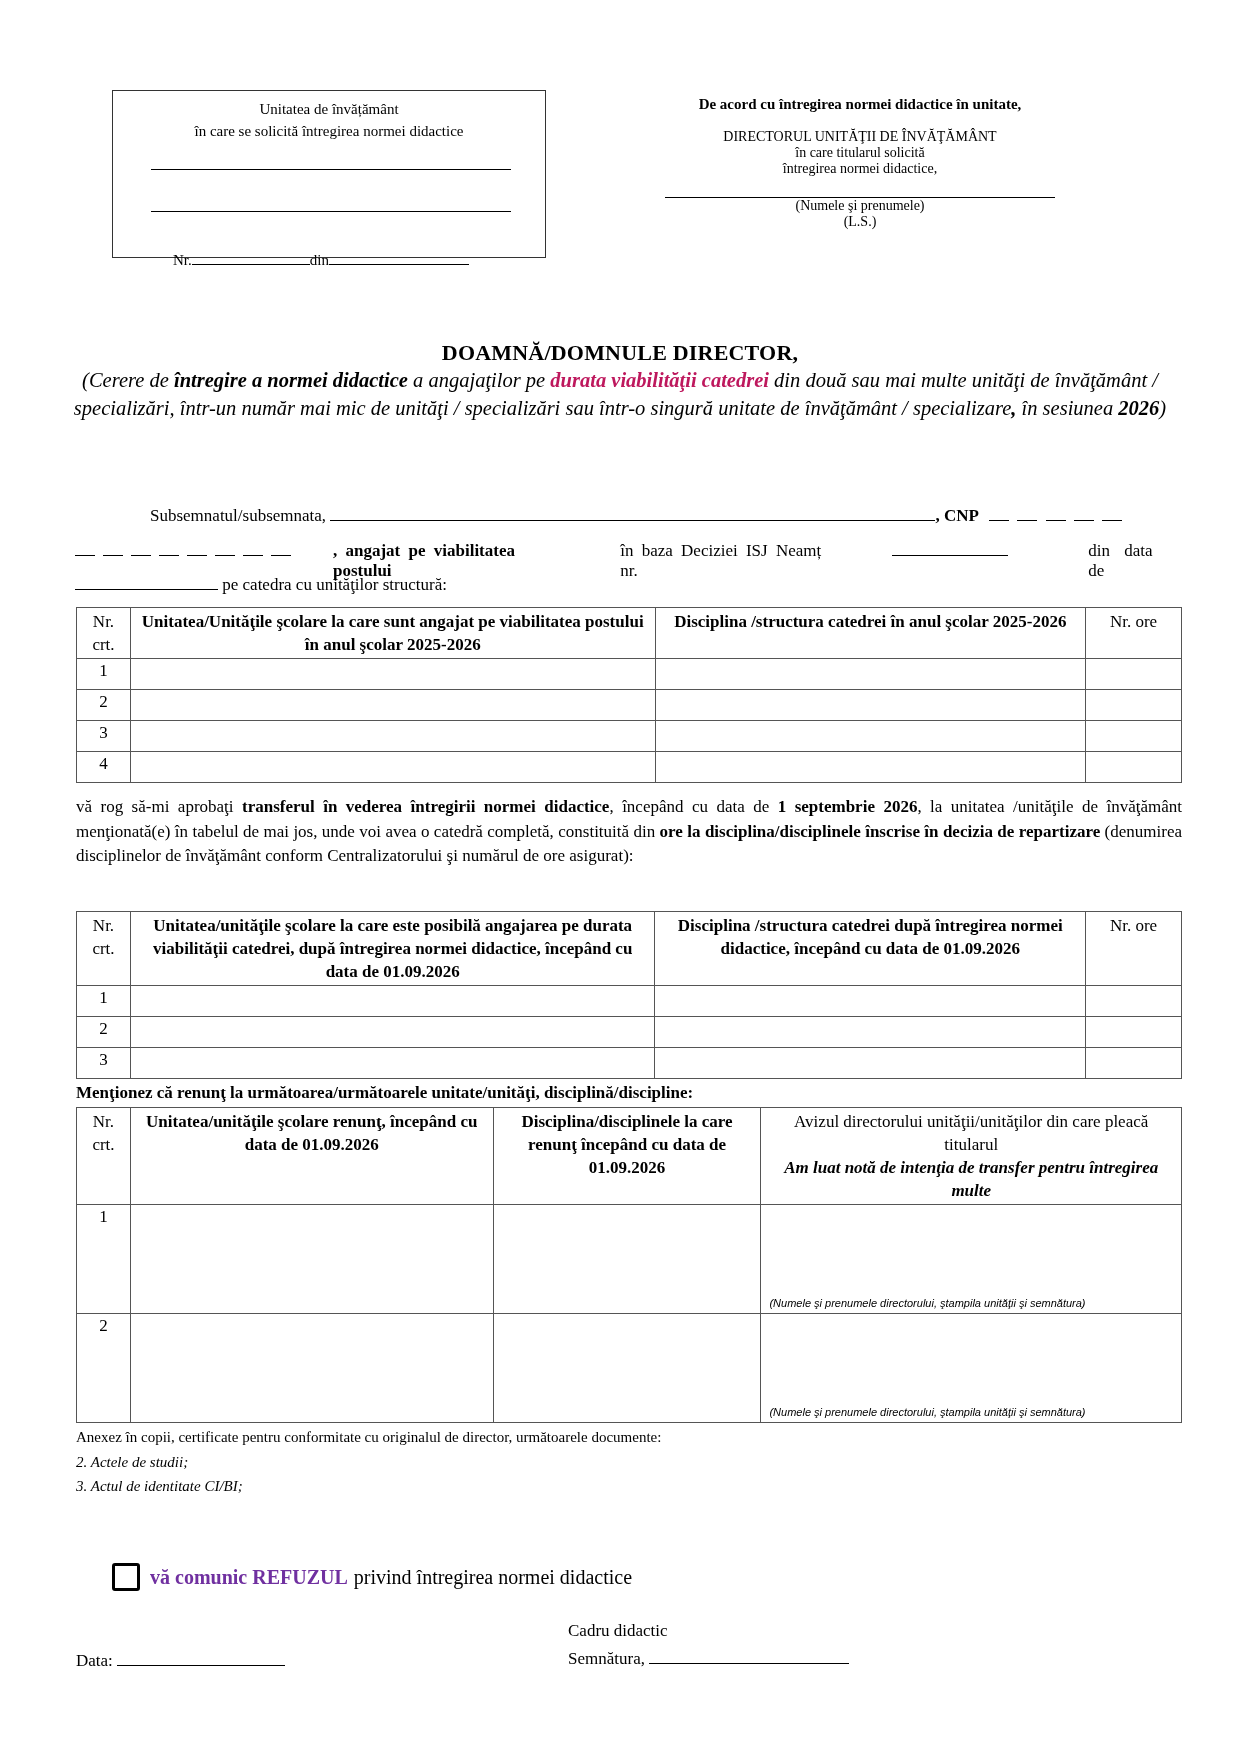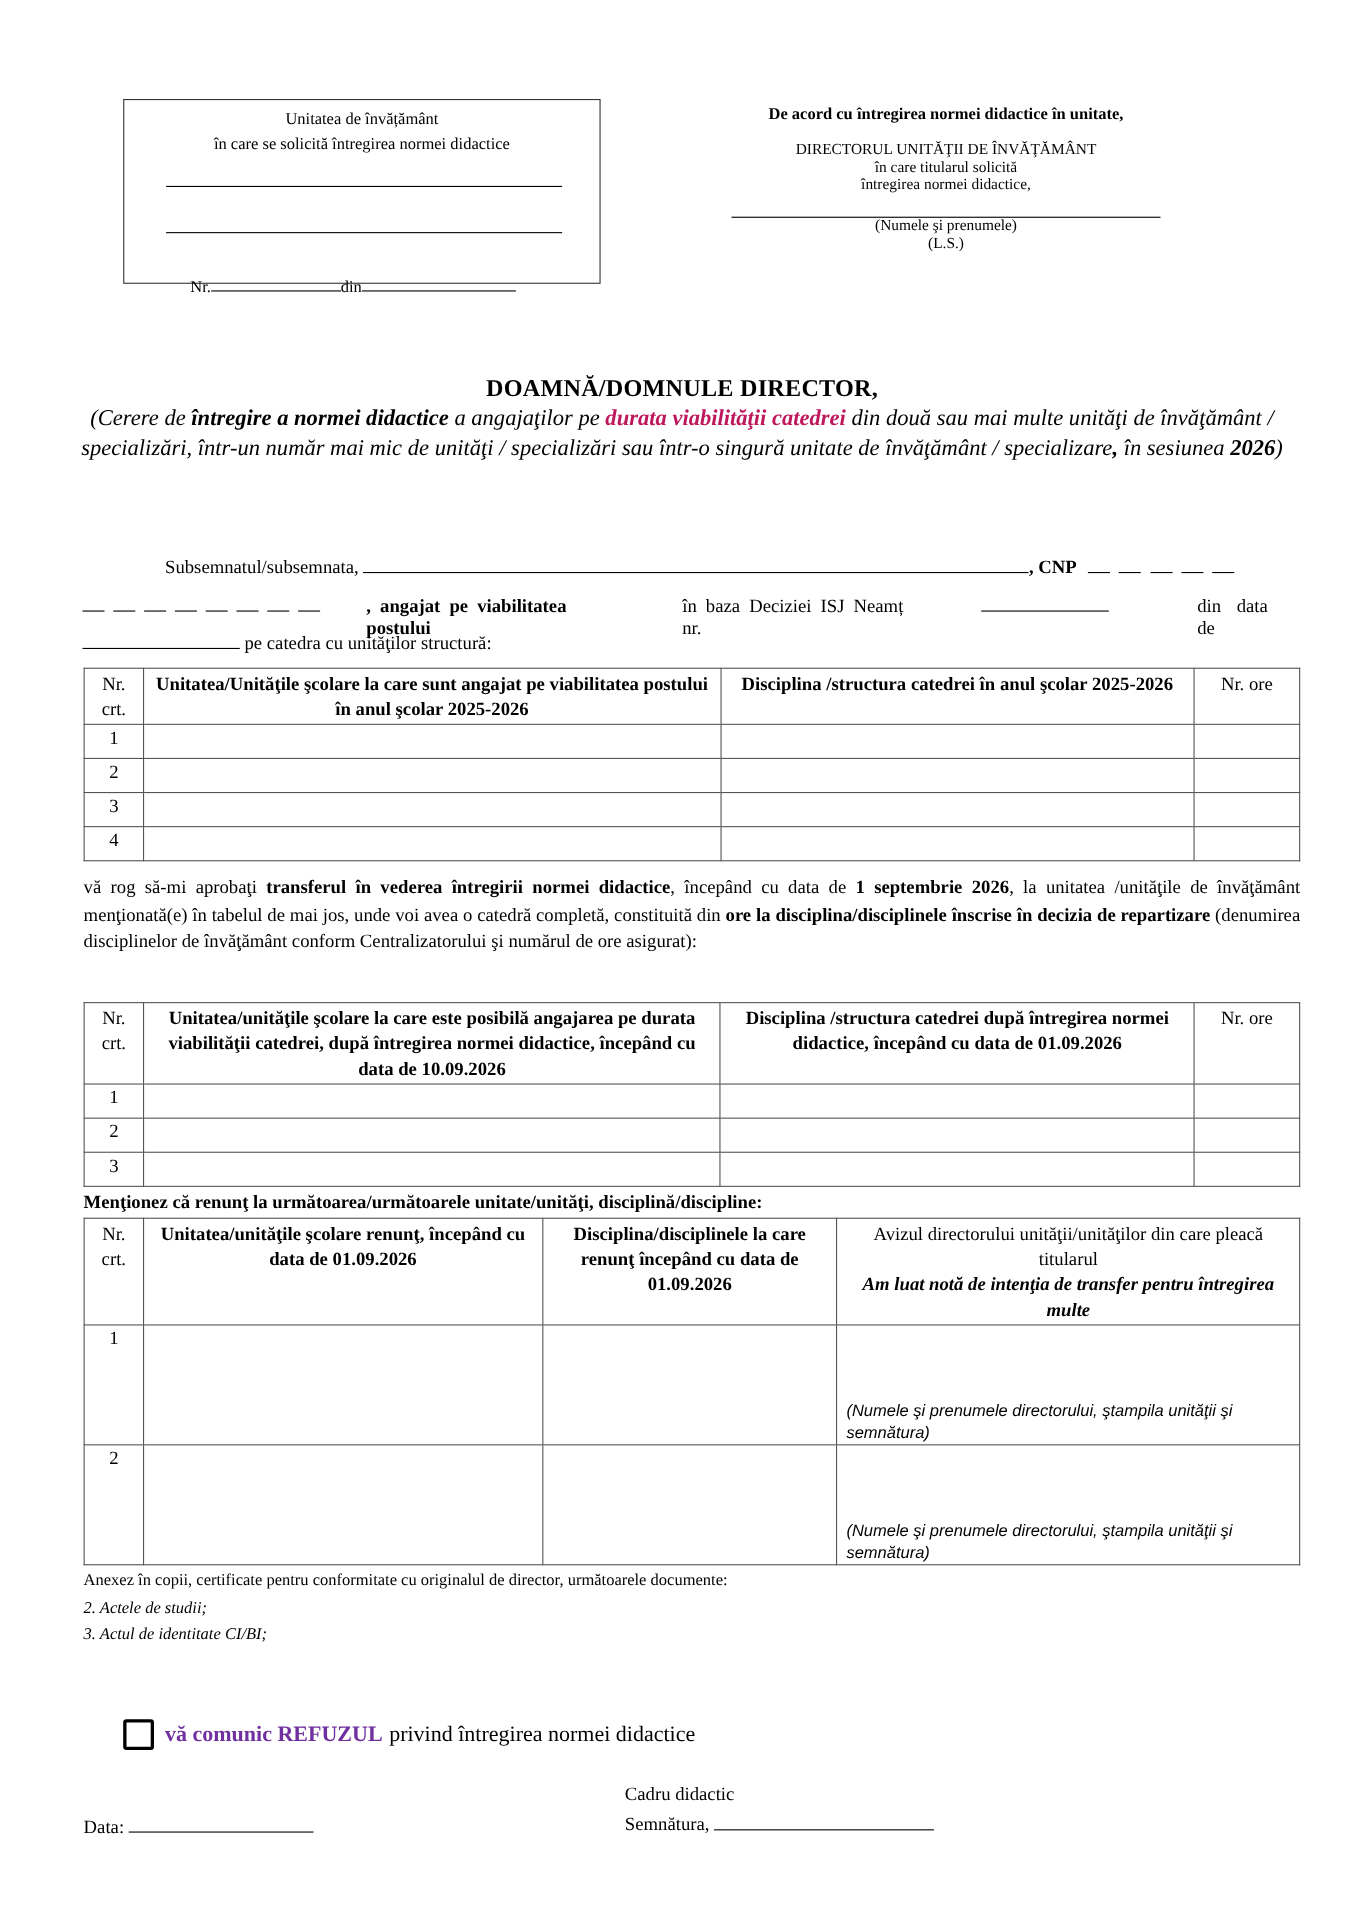--- a/index.html
+++ b/index.html
@@ -52,21 +52,21 @@
 
   #table1 { left: 76px; top: 607px; width: 1106px; }
   #table2 { left: 76px; top: 911px; width: 1106px; }
   #table3 { left: 76px; top: 1107px; width: 1106px; }
 
   #request-para {
     left: 76px; top: 795px; width: 1106px; font-size: 17px; line-height: 24.5px; text-align: justify;
   }
   #mention { left: 76px; top: 1083px; font-size: 17px; font-weight: bold; }
 
-  .sig-note { font-family: "Liberation Sans", sans-serif; font-size: 15px; font-style: italic; margin-top: 24px; }
+  .sig-note { font-family: "Liberation Sans", sans-serif; font-size: 11px; font-style: italic; margin-top: 24px; }
 
   #annex { left: 76px; top: 1425px; font-size: 15px; line-height: 24.5px; }
   #annex .item { font-style: italic; }
 
   #refusal { left: 112px; top: 1563px; font-size: 20px; display: flex; align-items: center; }
   #refusal .box { width: 28px; height: 28px; border: 3.5px solid #000; border-radius: 3px; box-sizing: border-box; margin-right: 10px; }
   #refusal .purple { color: #7030a0; font-weight: bold; margin-right: 6px; }
 
   #date-line { left: 76px; top: 1648px; font-size: 17px; }
   #teacher-block { left: 528px; top: 1617px; font-size: 17px; line-height: 28px; margin-left: 40px; }
@@ -181,21 +181,21 @@
 <table id="table2" class="grid">
   <colgroup>
       <col style="width:54px">
       <col style="width:525px">
       <col style="width:431px">
       <col style="width:96px">
     </colgroup>
   <tbody>
       <tr>
     <th class="plain">Nr. crt.</th>
-    <th>Unitatea/unităţile şcolare la care este posibilă angajarea pe durata viabilităţii catedrei, după întregirea normei didactice, începând cu data de 10.09.2026</th>
+    <th>Unitatea/unităţile şcolare la care este posibilă angajarea pe durata viabilităţii catedrei, după întregirea normei didactice, începând cu data de 01.09.2026</th>
     <th>Disciplina /structura catedrei după întregirea normei didactice, începând cu data de 01.09.2026</th>
     <th class="plain">Nr. ore</th>
   </tr>
   <tr style="height:31px">
     <td class="num">1</td>
     <td></td>
         <td></td>
         <td></td>
   </tr>
   <tr style="height:31px">

